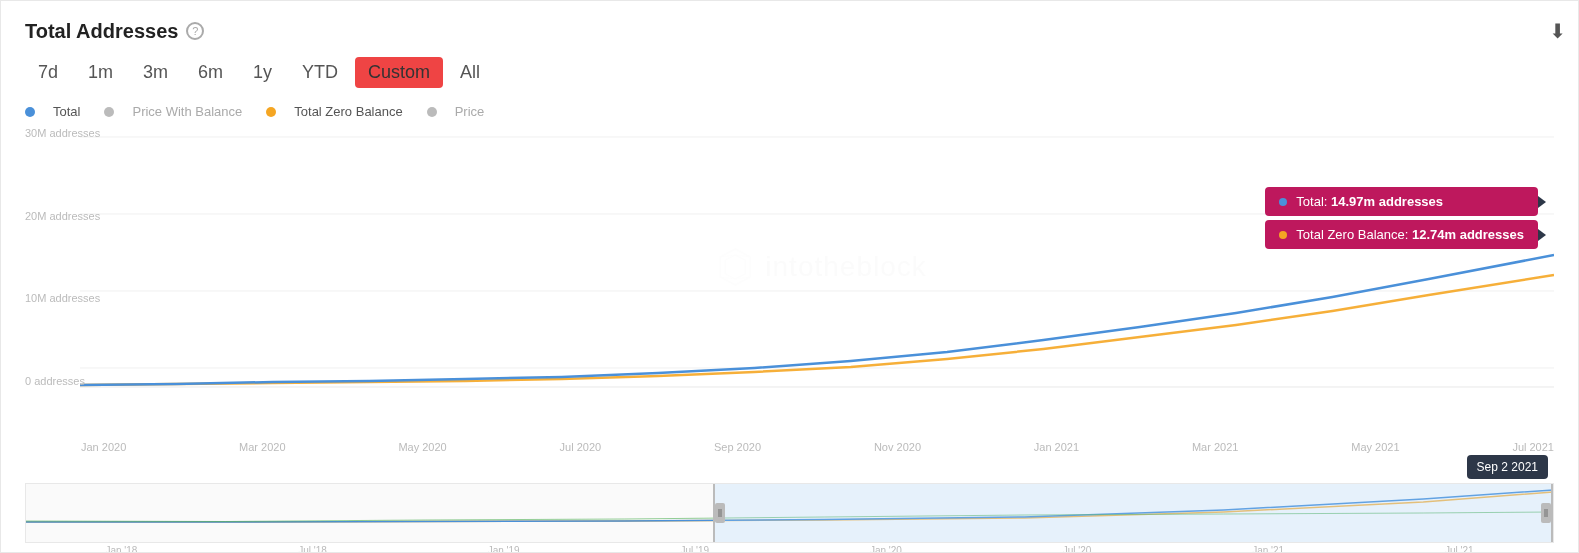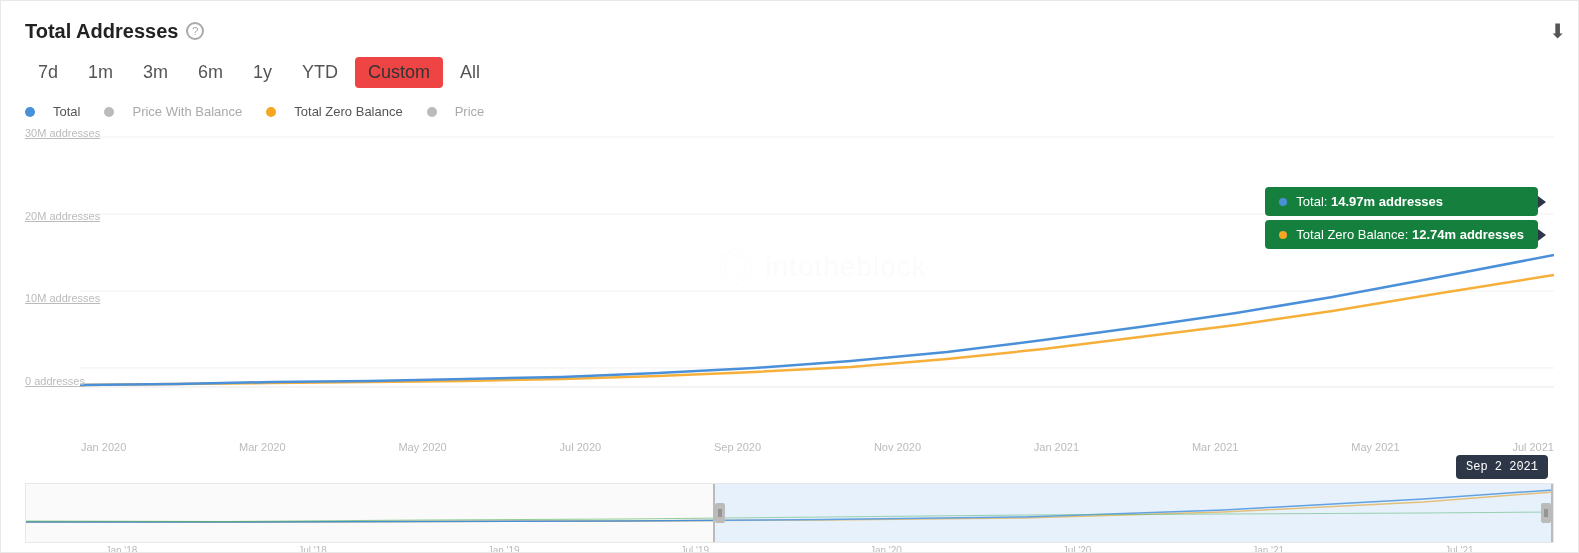--- a/index.html
+++ b/index.html
@@ -24,32 +24,32 @@
     .legend-item { display: flex; align-items: center; gap: 18px; font-size: 13px; }
     .legend-dot { width: 10px; height: 10px; border-radius: 50%; }
     .legend-label { color: #555; }
     .legend-label.muted { color: #aaa; }
 
     
     .chart-area { position: relative; padding: 0 24px; height: 310px; }
 
     
     .y-labels { position: absolute; left: 24px; top: 0; height: 260px; display: flex; flex-direction: column; justify-content: space-between; pointer-events: none; }
-    .y-label { font-size: 11px; color: #bbb; text-decoration: underline; }
+    .y-label { font-size: 11px; color: #bbb; }
 
     
     .chart-svg { width: 100%; height: 280px; display: block; }
 
     
     .watermark { position: absolute; top: 50%; left: 50%; transform: translate(-50%, -50%); opacity: 0.08; display: flex; align-items: center; gap: 10px; pointer-events: none; }
     .watermark-text { font-size: 28px; font-weight: 300; color: #888; letter-spacing: 1px; }
 
     
     .tooltip-group { position: absolute; top: 60px; right: 40px; display: flex; flex-direction: column; gap: 4px; }
-    .tooltip-box { background: #15803d; color: #fff; padding: 7px 14px; border-radius: 4px; font-size: 13px; white-space: nowrap; position: relative; }
+    .tooltip-box { background: #be185d; color: #fff; padding: 7px 14px; border-radius: 4px; font-size: 13px; white-space: nowrap; position: relative; }
     .tooltip-box .t-dot { width: 8px; height: 8px; border-radius: 50%; display: inline-block; margin-right: 6px; }
     .tooltip-box .t-dot.blue { background: #4a90d9; }
     .tooltip-box .t-dot.orange { background: #f5a623; }
     .tooltip-arrow-right::after {
       content: '';
       position: absolute;
       right: -8px;
       top: 50%;
       transform: translateY(-50%);
       border-left: 8px solid #2d3748;
@@ -175,21 +175,21 @@
       <span class="x-label">May 2020</span>
       <span class="x-label">Jul 2020</span>
       <span class="x-label">Sep 2020</span>
       <span class="x-label">Nov 2020</span>
       <span class="x-label">Jan 2021</span>
       <span class="x-label">Mar 2021</span>
       <span class="x-label">May 2021</span>
       <span class="x-label">Jul 2021</span>
     </div>
 
-  <div style="display:flex; justify-content:flex-end; padding-right: 30px; margin-top: 2px; font-family: Liberation Mono, monospace;">
+  <div style="display:flex; justify-content:flex-end; padding-right: 30px; margin-top: 2px;">
     <div class="tooltip-date">Sep 2 2021</div>
   </div>
 
   <div class="mini-chart" style="margin-top:4px;">
     <svg class="mini-chart-inner" viewBox="0 0 1530 40" preserveAspectRatio="none" style="height:40px; width:100%;">
       <polyline points="0,38 200,38 400,37.5 600,37 800,36 1000,34 1200,28 1400,18 1530,8" fill="none" stroke="#f5a623" stroke-width="1.5" opacity="0.8"></polyline>
       <polyline points="0,38 200,38 400,37.5 600,37 800,35.5 1000,33 1200,26 1400,15 1530,6" fill="none" stroke="#4a90d9" stroke-width="1.5"></polyline>
 
       <polyline points="0,37 200,37.5 400,36 600,35 800,33 1000,31 1200,30 1400,29 1530,28" fill="none" stroke="#4caf50" stroke-width="1" opacity="0.6"></polyline>
     </svg>

